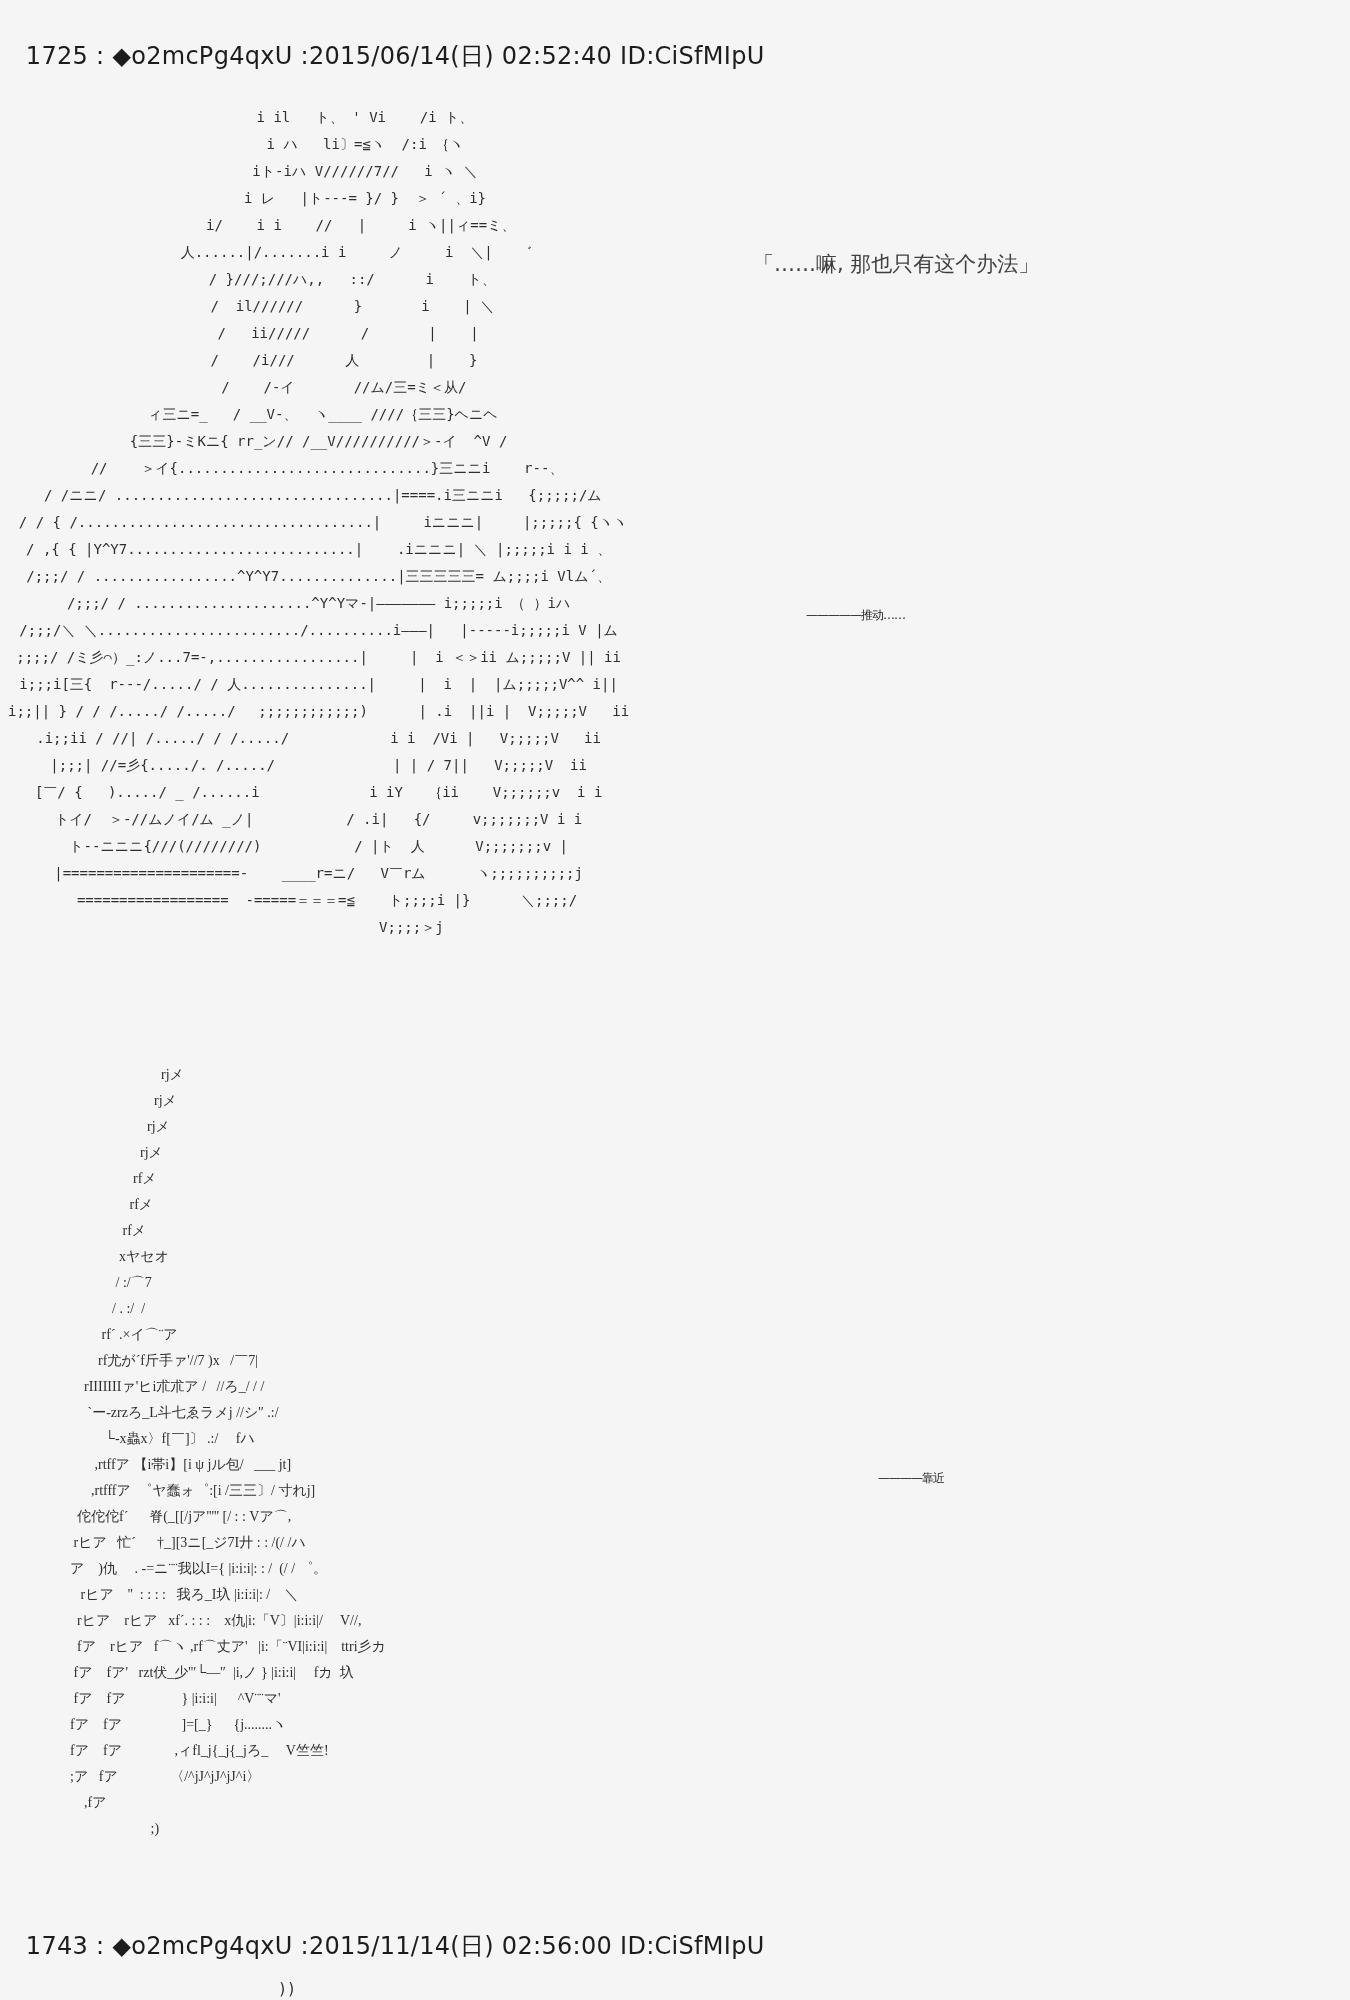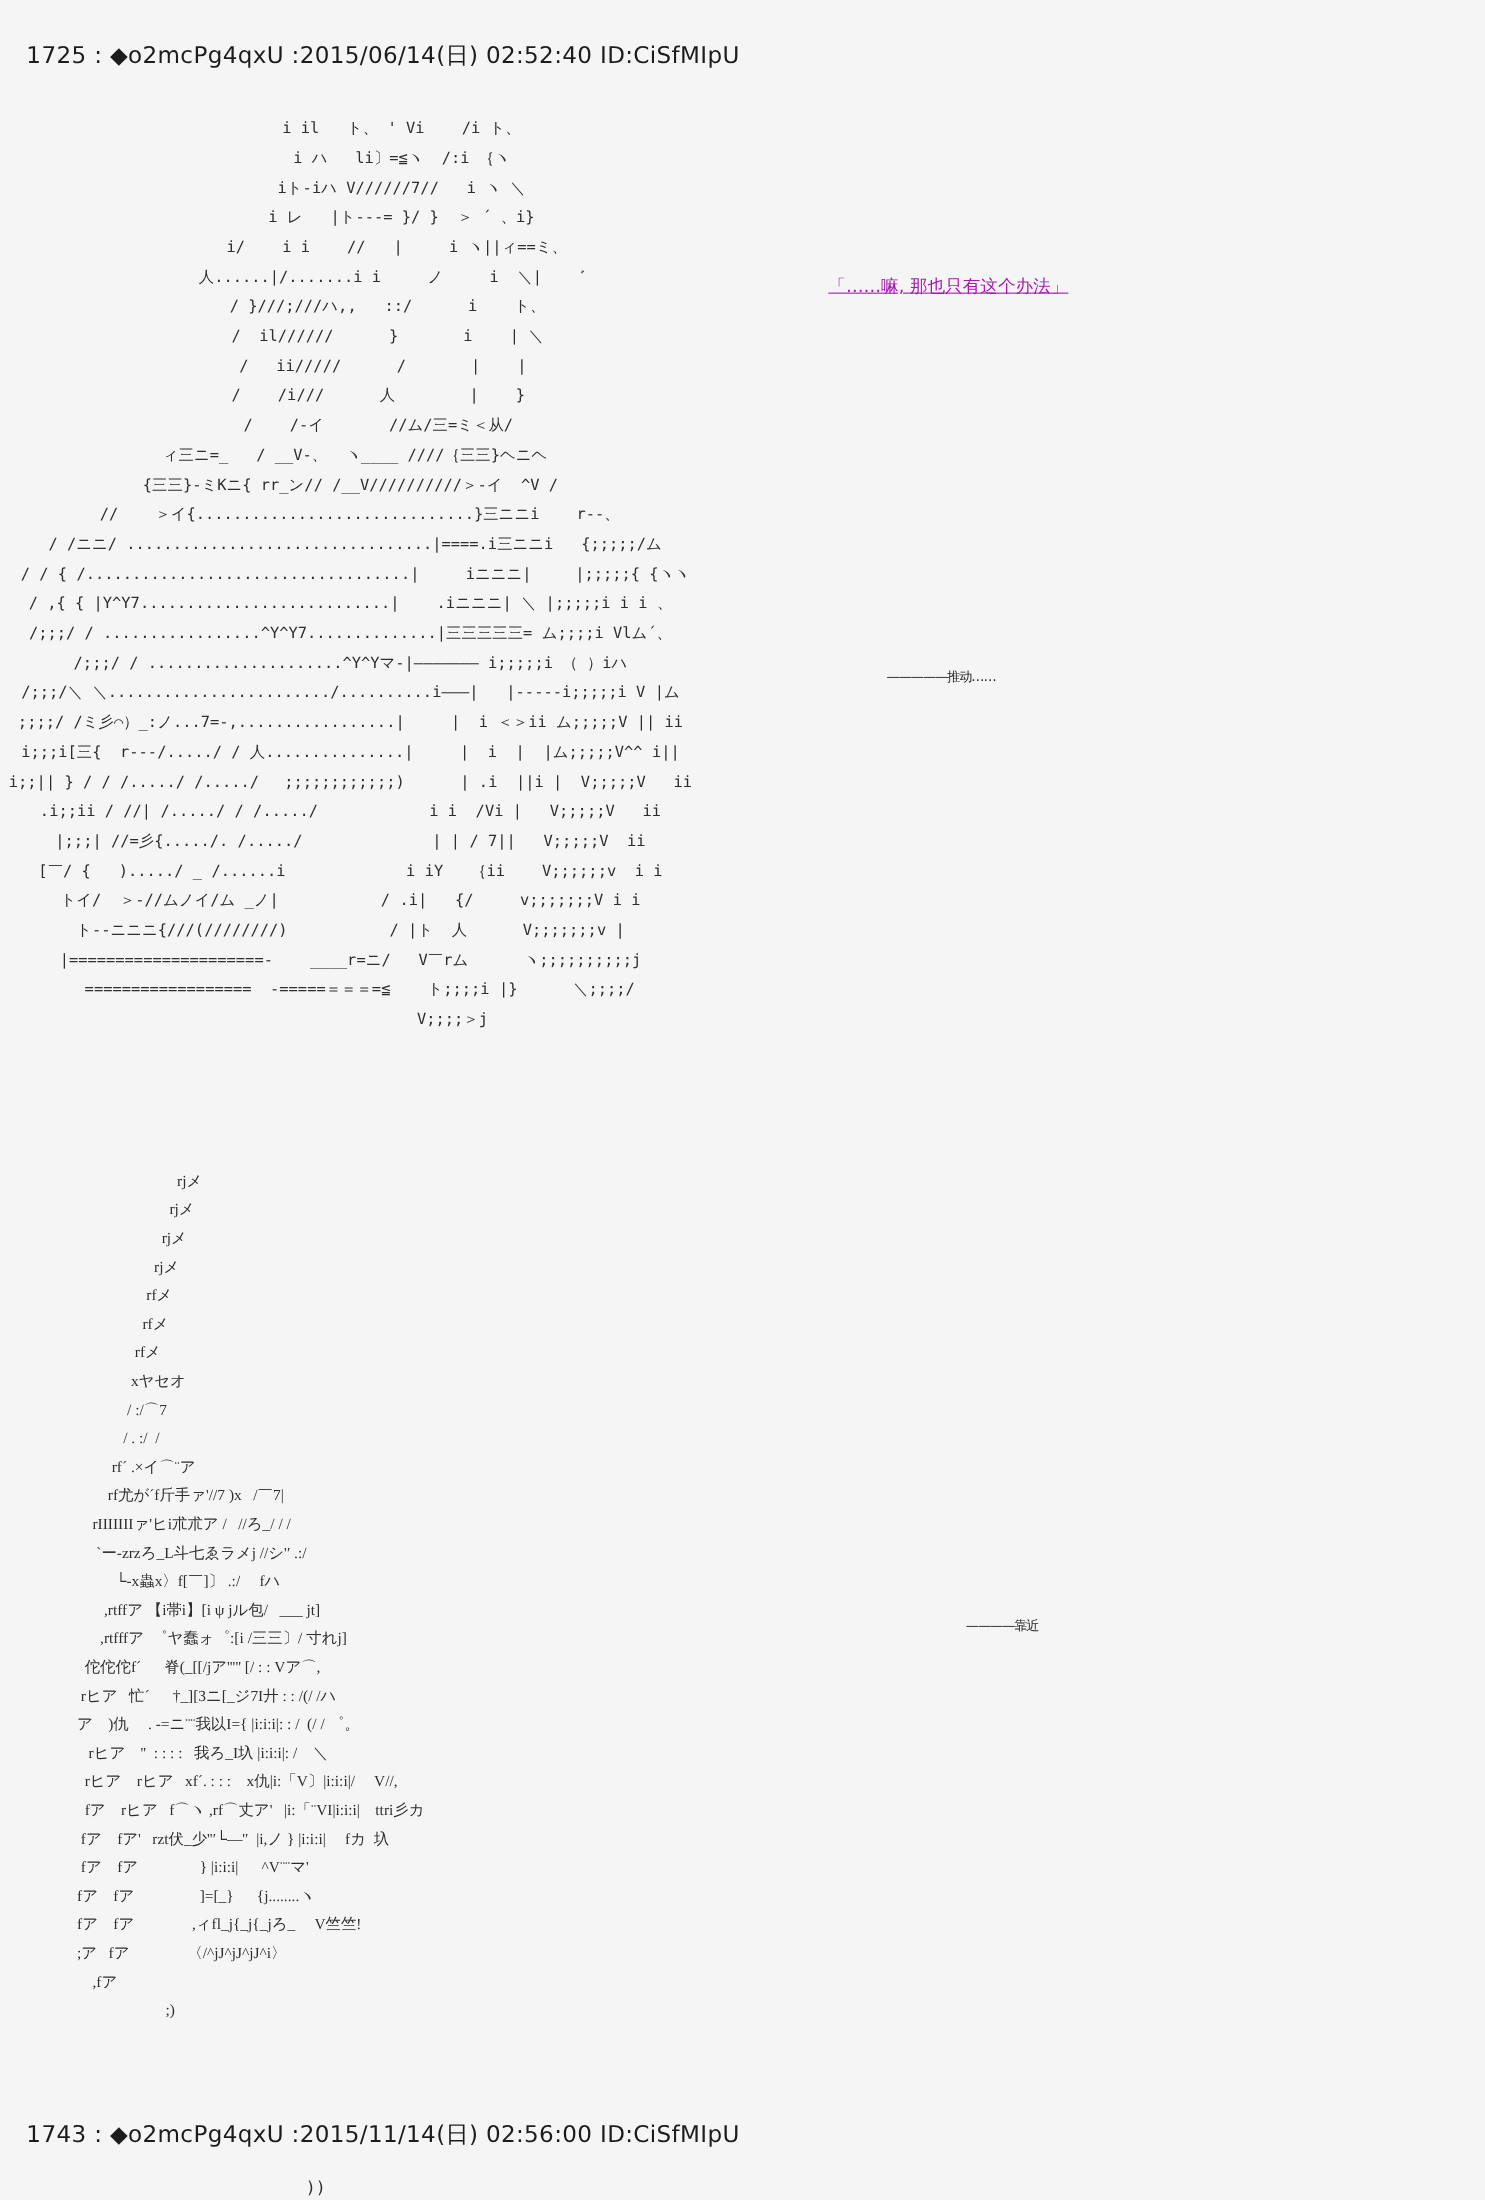--- a/index.html
+++ b/index.html
@@ -6,39 +6,38 @@
   html,body { width:1350px; height:2000px; }
   body {
     background:#f5f5f5;
     color:#2e2e2e;
     font-family:"DejaVu Sans", sans-serif;
     position:relative;
     overflow:hidden;
   }
   .abs { position:absolute; }
   .post-header {
-    font-size:21px;
+    font-size:24px;
     color:#1c1c1c;
     white-space:pre;
     letter-spacing:0.3px;
   }
   .post-header .trip { color:#1c1c1c; }
   .aa {
     font-family:"DejaVu Sans Mono", monospace;
     font-size:14px;
     color:#2e2e2e;
     white-space:pre;
   }
   .aa-upper { line-height:27px;text-align:center; }
   .aa-lower { line-height:26px; }
   .speech {
-    font-size:16px;
-    color:#a21caf;
+    font-size:21px;
+    color:#404040;
     white-space:pre;
-    text-decoration:underline;
   }
   .annot {
     font-size:12px;
     color:#242424;
     letter-spacing:-1px;
     white-space:pre;
   }
   .fragment {
     font-family:"DejaVu Sans Mono", monospace;
     font-size:15px;

